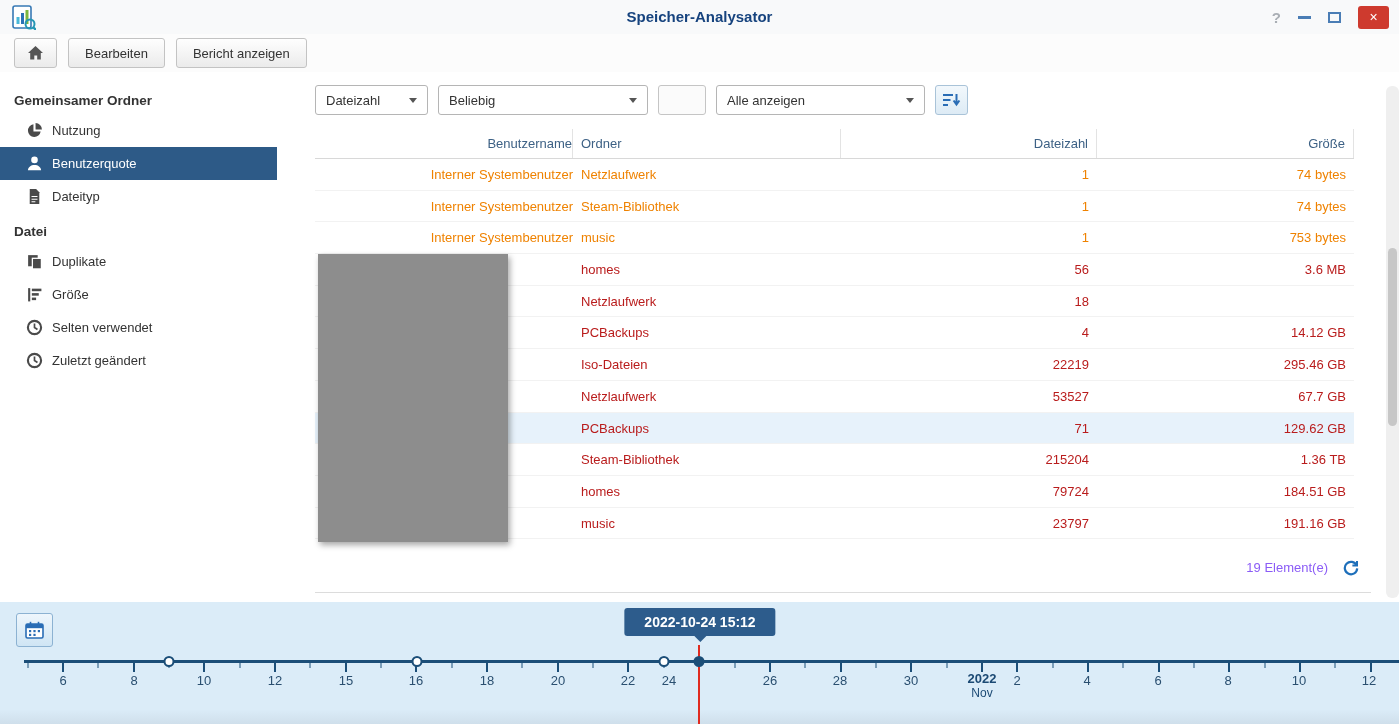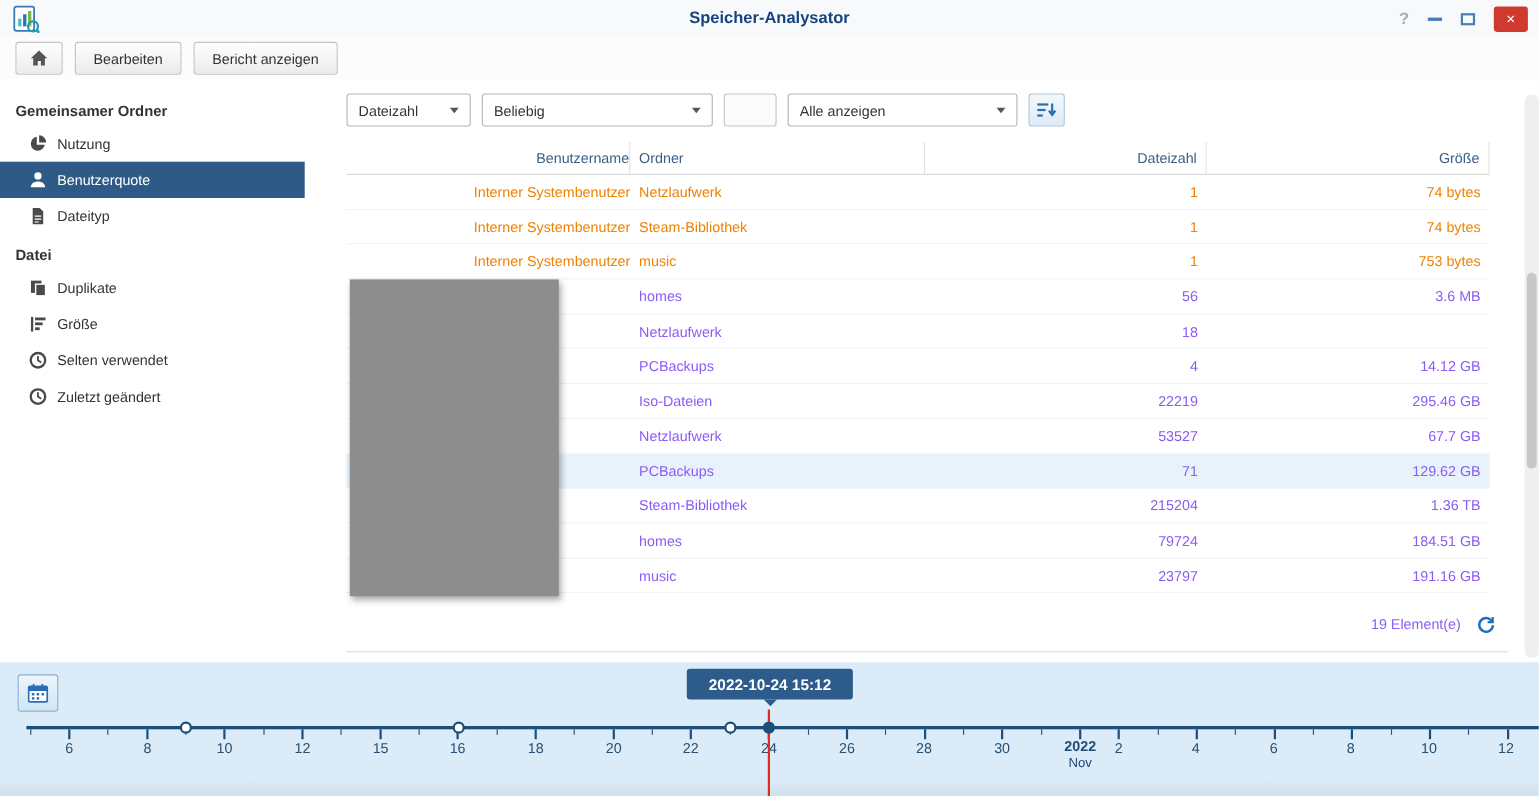--- a/index.html
+++ b/index.html
@@ -46,21 +46,21 @@
                font-size:13px; padding:0 6px; font-family:"Liberation Sans",sans-serif; }
   .sort-btn { width:33px; height:30px; border:1px solid #a9c3d8; border-radius:3px;
               background:linear-gradient(#f2f8fc,#ddebf5); display:flex; align-items:center; justify-content:center;
               cursor:pointer; }
 
   
   .table { position:absolute; top:57px; left:0; width:1039px; }
   .thead { display:flex; height:30px; border-bottom:1px solid #d8d8d8; }
   .th { font-size:13px; color:#3d6185; line-height:29px; border-right:1px solid #e3e3e3; }
   .trow { display:flex; height:31.7px; border-bottom:1px solid #f2f2f2; cursor:pointer; }
-  .td { font-size:13px; color:#8b5cf6; line-height:31px; overflow:hidden; white-space:nowrap; }
+  .td { font-size:13px; color:#b91c1c; line-height:31px; overflow:hidden; white-space:nowrap; }
   .c-user   { width:258px; padding-left:8px; text-align:right; }
   .c-folder { width:268px; padding-left:8px; text-align:left; }
   .c-count  { width:256px; padding-right:8px; text-align:right; }
   .c-size   { width:257px; padding-right:8px; text-align:right; }
   .trow.sys .td { color:#ef8200; }
   .trow.hl { background:#e7f2fb; }
 
   .redaction { position:absolute; left:3px; top:182px; width:190px; height:288px; background:#8d8d8d;
                box-shadow:2px 3px 6px rgba(0,0,0,0.35); }
 
@@ -401,21 +401,21 @@
 
     <div class="t-label" style="left:63px">6</div>
     <div class="t-label" style="left:134px">8</div>
     <div class="t-label" style="left:204px">10</div>
     <div class="t-label" style="left:275px">12</div>
     <div class="t-label" style="left:346px">15</div>
     <div class="t-label" style="left:416px">16</div>
     <div class="t-label" style="left:487px">18</div>
     <div class="t-label" style="left:558px">20</div>
     <div class="t-label" style="left:628px">22</div>
-    <div class="t-label" style="left:699px">24</div>
+    <div class="t-label" style="left:669px">24</div>
     <div class="t-label" style="left:770px">26</div>
     <div class="t-label" style="left:840px">28</div>
     <div class="t-label" style="left:911px">30</div>
     <div class="t-label year" style="left:982px">
       <span>2022</span>
       <span class="month">Nov</span>
     </div>
     <div class="t-label" style="left:1017px">2</div>
     <div class="t-label" style="left:1087px">4</div>
     <div class="t-label" style="left:1158px">6</div>

